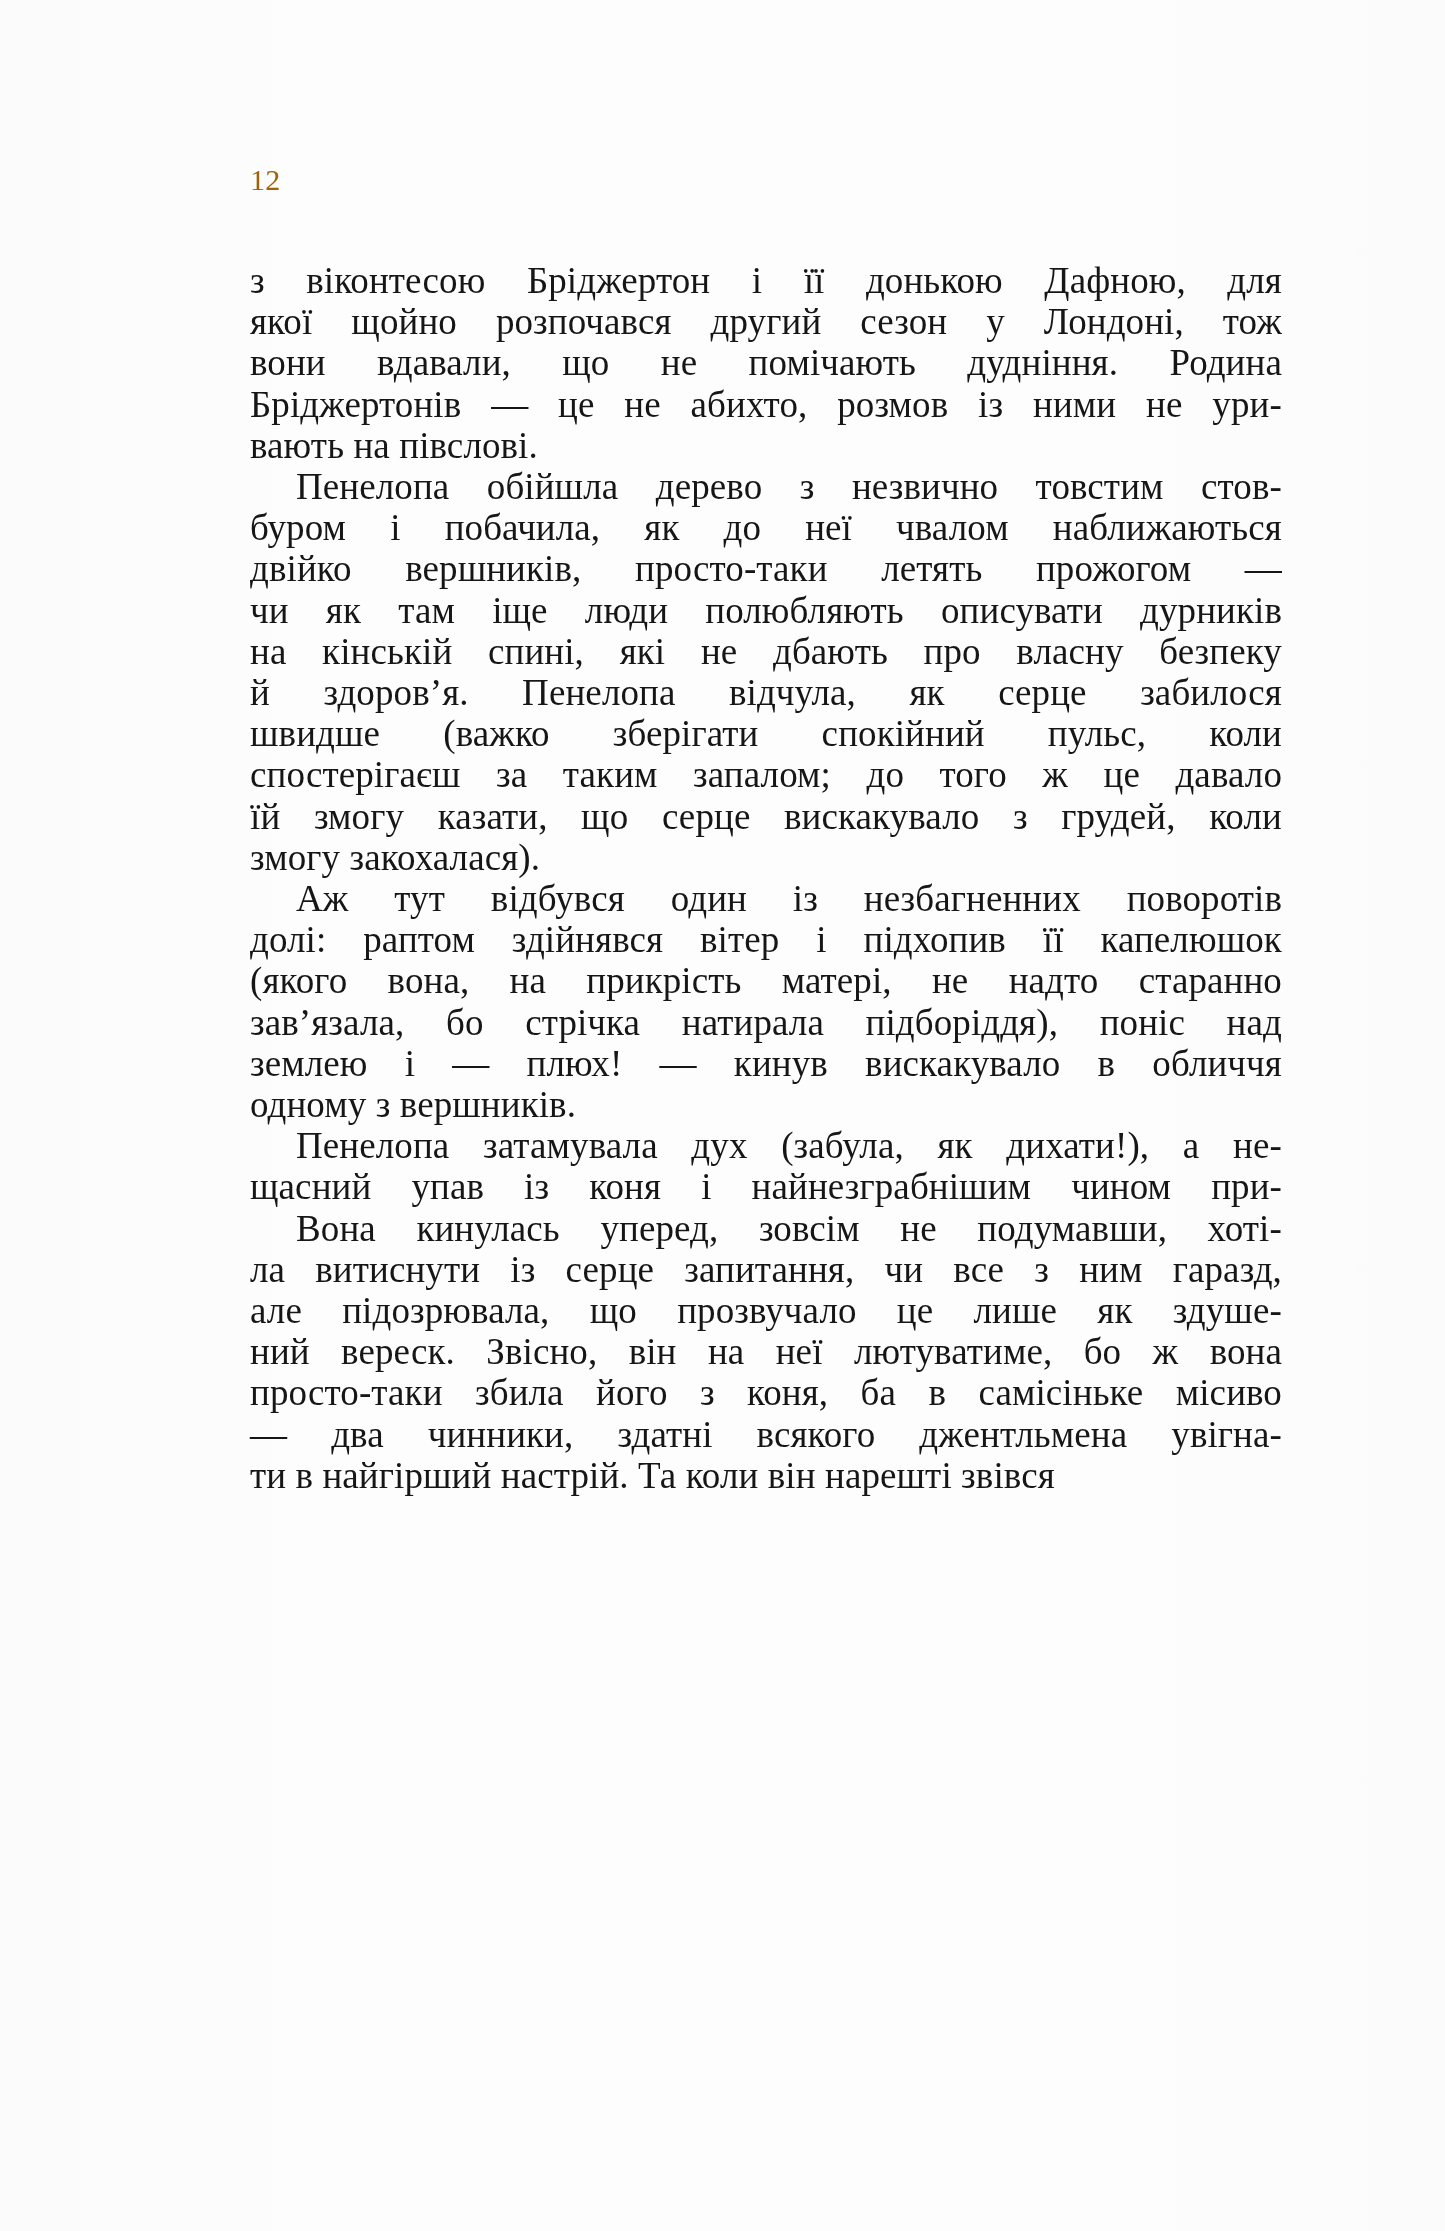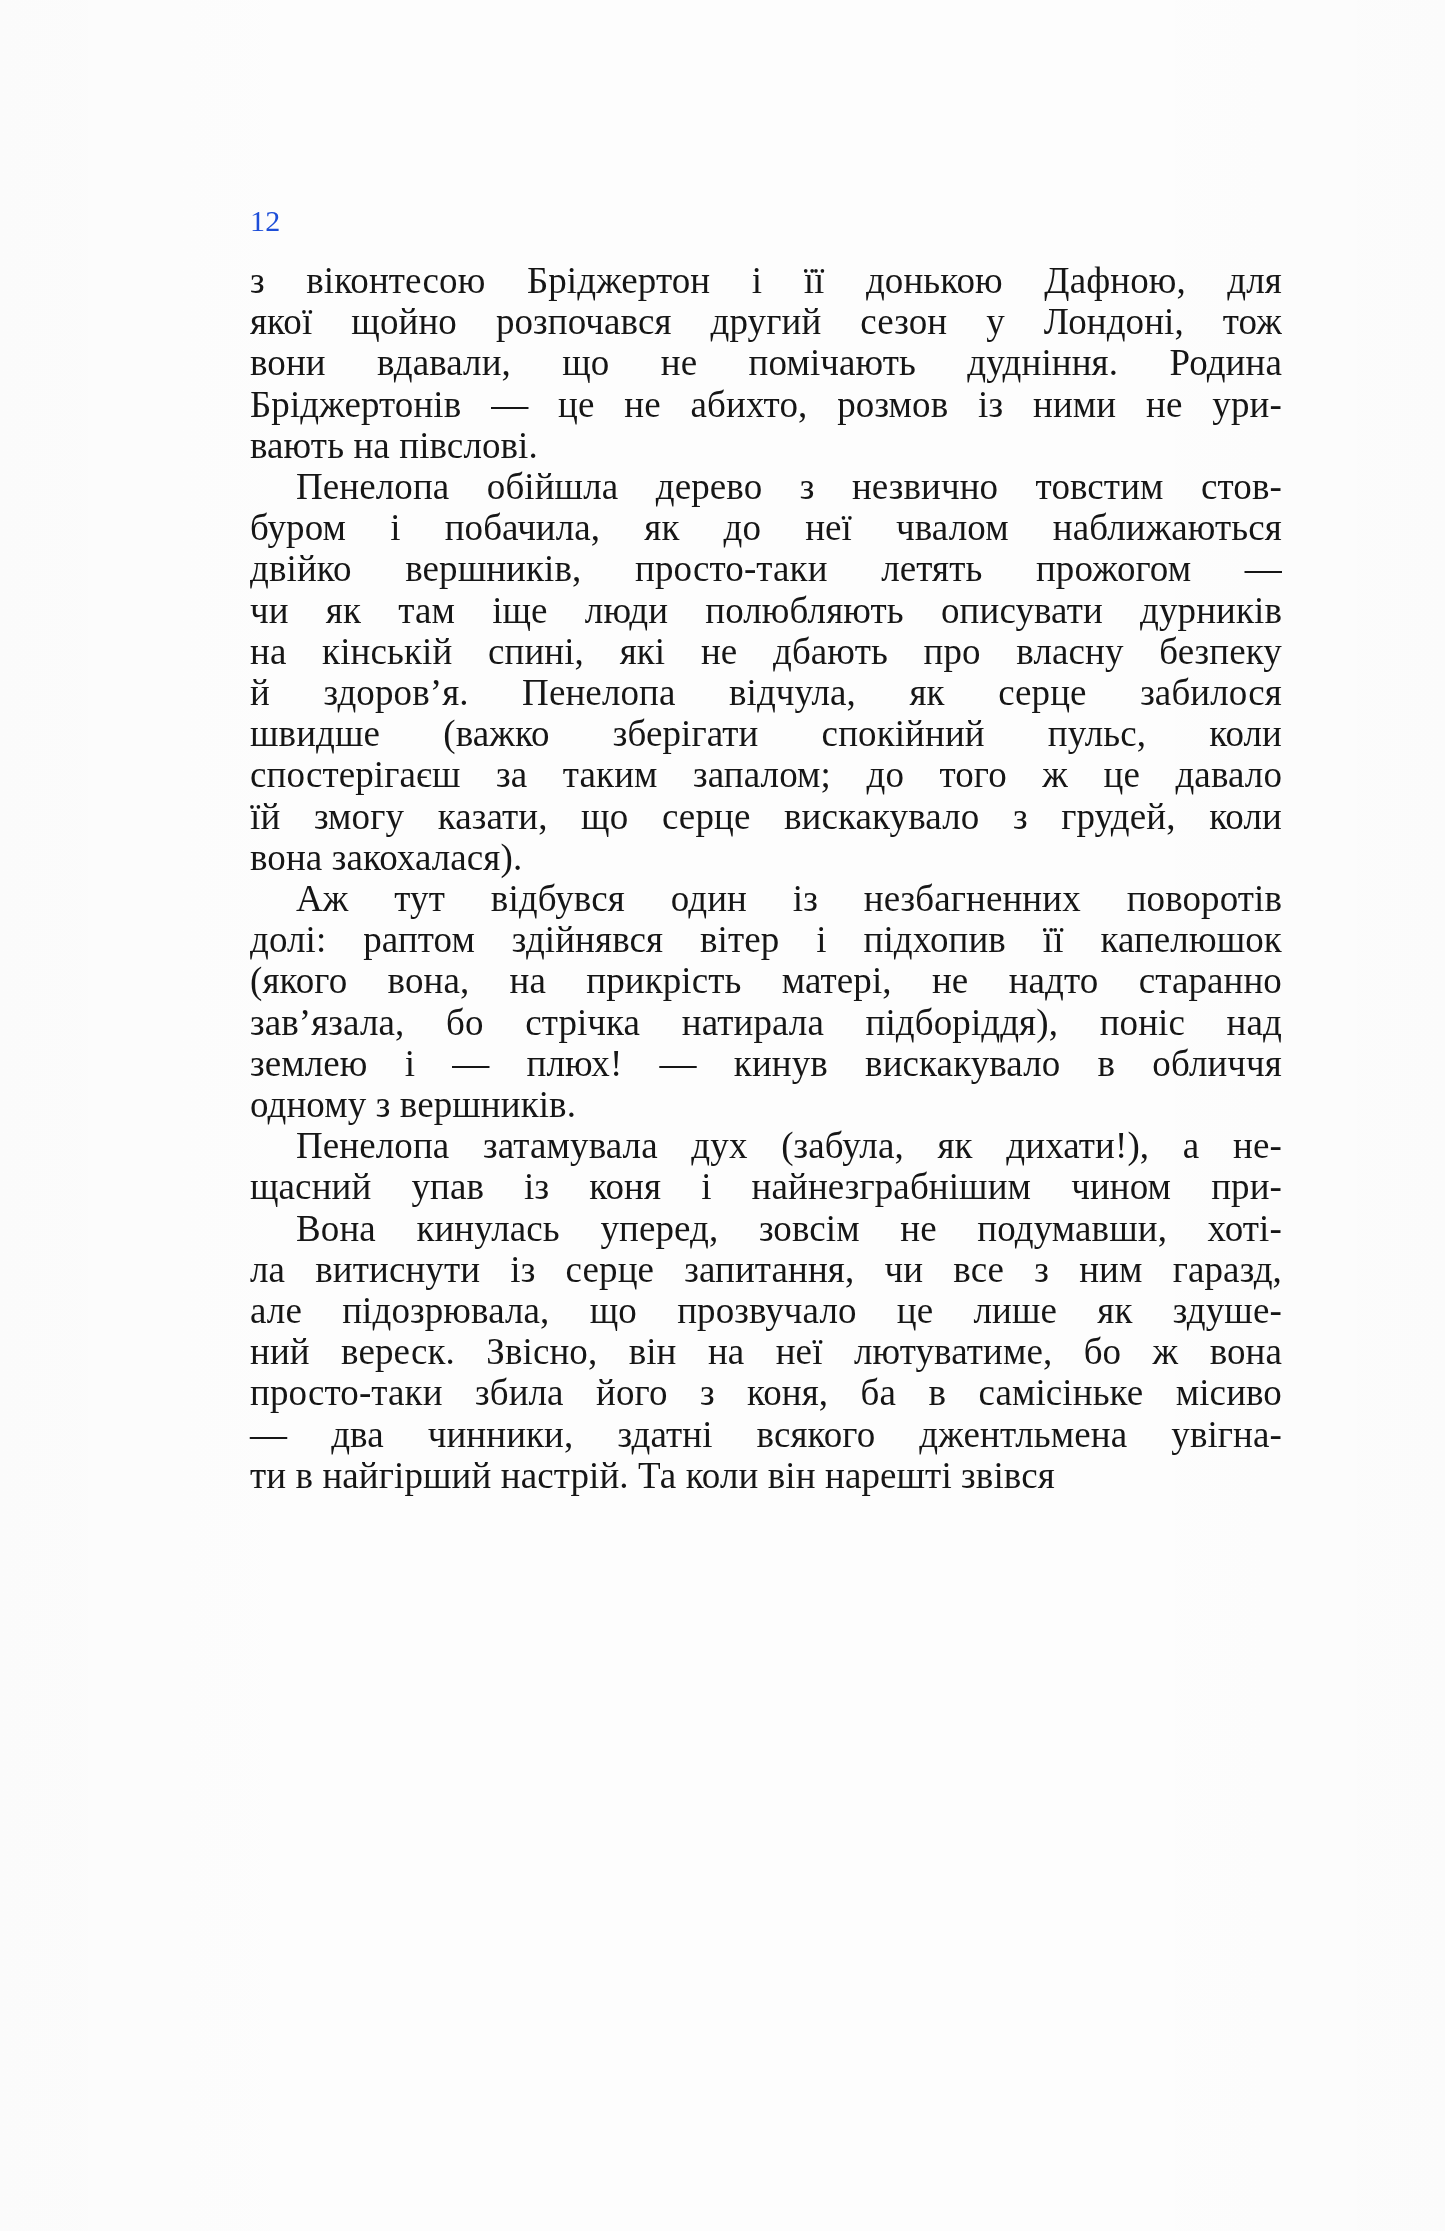--- a/index.html
+++ b/index.html
@@ -34,22 +34,21 @@
     height: 2231px;
   }
 
   .folio {
     position: absolute;
     left: 250px;
     top: 163px;
     font-size: 30px;
     line-height: 34px;
     letter-spacing: 0.2px;
-    color: #1d4ed8;
-    margin-top: 41px;
+    color: #a16207;
   }
 
   .textblock {
     position: absolute;
     left: 250px;
     top: 260px;
     width: 1032px;
   }
 
   .line {
@@ -212,21 +211,21 @@
           <span class="w">їй</span>
           <span class="w">змогу</span>
           <span class="w">казати,</span>
           <span class="w">що</span>
           <span class="w">серце</span>
           <span class="w">вискакувало</span>
           <span class="w">з</span>
           <span class="w">грудей,</span>
           <span class="w">коли</span>
         </div>
-        <div class="line">вона закохалася).</div>
+        <div class="line">змогу закохалася).</div>
       </div>
       <div>
         <div class="line justify indent-pad">
           <span class="w">Аж</span>
           <span class="w">тут</span>
           <span class="w">відбувся</span>
           <span class="w">один</span>
           <span class="w">із</span>
           <span class="w">незбагненних</span>
           <span class="w">поворотів</span>

